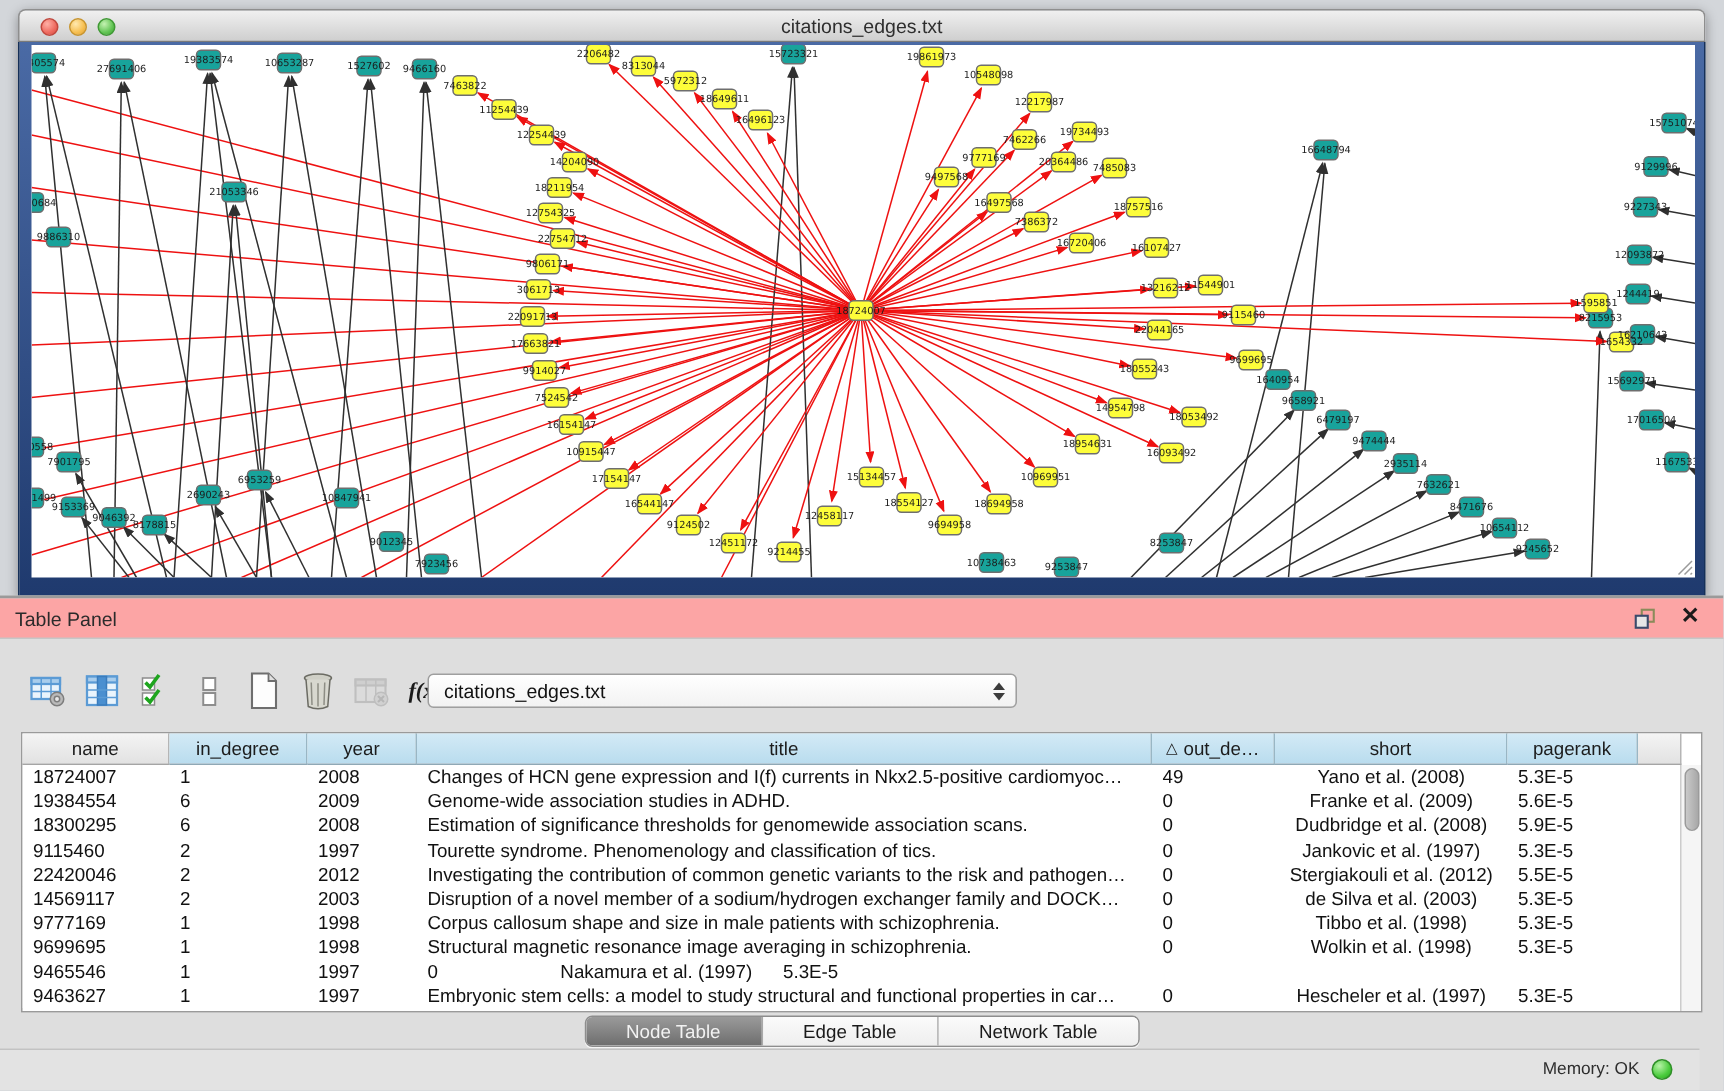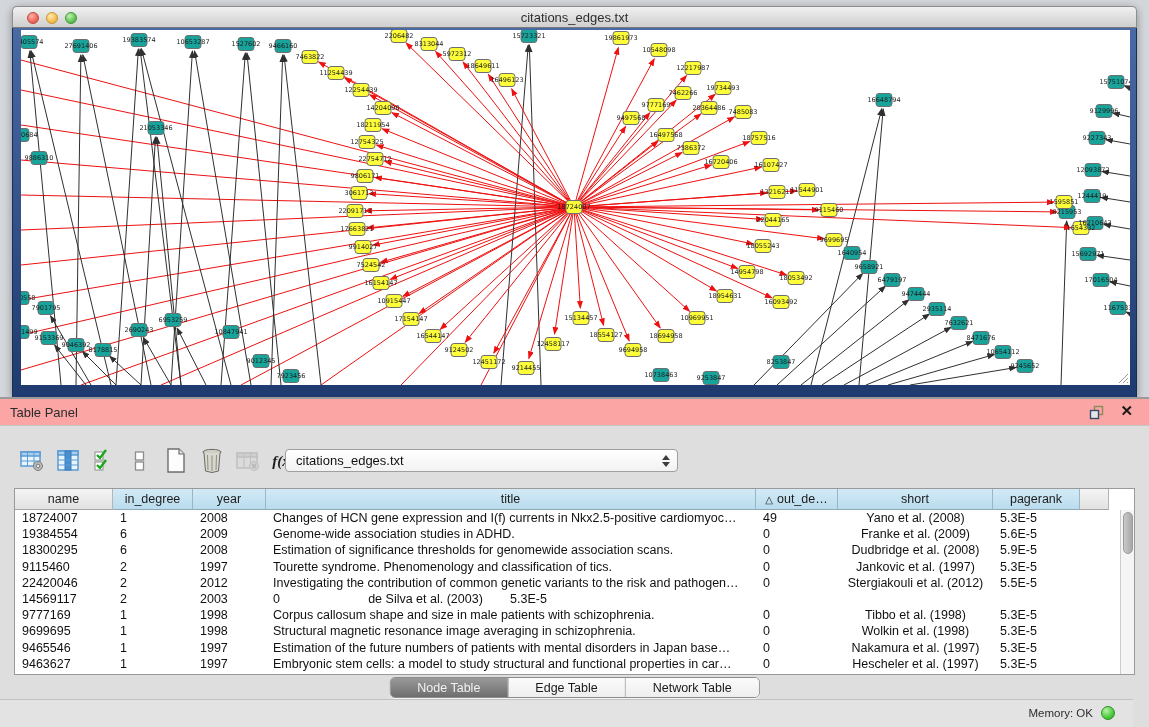--- a/index.html
+++ b/index.html
@@ -41,21 +41,21 @@
   .dd-stepper .up    { width:0; height:0; border-left:4px solid transparent; border-right:4px solid transparent; border-bottom:5px solid #3c3c3c; }
   .dd-stepper .down  { width:0; height:0; border-left:4px solid transparent; border-right:4px solid transparent; border-top:5px solid #3c3c3c; }
 
   .table-wrap { position:absolute; left:14px; top:89px; width:1121px; height:187px; background:#ffffff; border:1px solid #9a9a9a; }
   .thead { display:flex; height:21px; }
   .hcell { height:21px; border-right:1px solid #99b6c4; border-bottom:1px solid #8fa8b5;
     background:linear-gradient(#d3eaf6,#b9dcee); font-size:12.5px; color:#1c1c1c;
     display:flex; align-items:center; justify-content:center; gap:4px; overflow:hidden; white-space:nowrap; cursor:pointer; }
   .hcell.plain { background:linear-gradient(#f4f4f4,#e2e2e2); border-right:1px solid #b5b5b5; border-bottom:1px solid #a5a5a5; }
   .sort-ico { font-size:10px; color:#222; }
-  .c0{width:98px;} .c1{width:80px;} .c2{width:73px;} .c3{width:490px;} .c4{width:82px;} .c5{width:155px;} .c6{width:87px;} .c7{width:29px; border-right:none;}
+  .c0{width:98px;} .c1{width:92px;} .c2{width:73px;} .c3{width:490px;} .c4{width:82px;} .c5{width:155px;} .c6{width:87px;} .c7{width:29px; border-right:none;}
   .tbody { position:absolute; left:0; top:21px; right:14px; bottom:0; overflow:hidden; }
   .trow { display:flex; height:16.2px; background:#ffffff; }
   .tcell { font-size:12.5px; color:#111; line-height:16px; white-space:nowrap; overflow:hidden; padding-left:7px; }
   .tcell.c5 { text-align:center; padding-left:0; }
   .vscroll { position:absolute; right:0; top:21px; width:14px; bottom:0; background:#f5f5f5; border-left:1px solid #cccccc; }
   .vthumb { position:absolute; left:1.5px; top:2px; width:10px; height:42px; border-radius:5px;
     background:linear-gradient(90deg,#c9c9c9,#a8a8a8); border:1px solid #9b9b9b; }
 
   .tabs { position:absolute; left:50%; top:278px; transform:translateX(-50%);
     display:flex; height:21px; border:1px solid #8d8d8d; border-radius:5px; overflow:hidden; background:#f7f7f7;
@@ -579,20 +579,21 @@
           <div class="tcell c2">2012</div>
           <div class="tcell c3">Investigating the contribution of common genetic variants to the risk and pathogen…</div>
           <div class="tcell c4">0</div>
           <div class="tcell c5">Stergiakouli et al. (2012)</div>
           <div class="tcell c6">5.5E-5</div>
         </div>
         <div class="trow">
           <div class="tcell c0">14569117</div>
           <div class="tcell c1">2</div>
           <div class="tcell c2">2003</div>
+          <div class="tcell c3">Disruption of a novel member of a sodium/hydrogen exchanger family and DOCK…</div>
           <div class="tcell c4">0</div>
           <div class="tcell c5">de Silva et al. (2003)</div>
           <div class="tcell c6">5.3E-5</div>
         </div>
         <div class="trow">
           <div class="tcell c0">9777169</div>
           <div class="tcell c1">1</div>
           <div class="tcell c2">1998</div>
           <div class="tcell c3">Corpus callosum shape and size in male patients with schizophrenia.</div>
           <div class="tcell c4">0</div>
@@ -605,21 +606,20 @@
           <div class="tcell c2">1998</div>
           <div class="tcell c3">Structural magnetic resonance image averaging in schizophrenia.</div>
           <div class="tcell c4">0</div>
           <div class="tcell c5">Wolkin et al. (1998)</div>
           <div class="tcell c6">5.3E-5</div>
         </div>
         <div class="trow">
           <div class="tcell c0">9465546</div>
           <div class="tcell c1">1</div>
           <div class="tcell c2">1997</div>
-          <div class="tcell c3">Estimation of the future numbers of patients with mental disorders in Japan base…</div>
           <div class="tcell c4">0</div>
           <div class="tcell c5">Nakamura et al. (1997)</div>
           <div class="tcell c6">5.3E-5</div>
         </div>
         <div class="trow">
           <div class="tcell c0">9463627</div>
           <div class="tcell c1">1</div>
           <div class="tcell c2">1997</div>
           <div class="tcell c3">Embryonic stem cells: a model to study structural and functional properties in car…</div>
           <div class="tcell c4">0</div>

